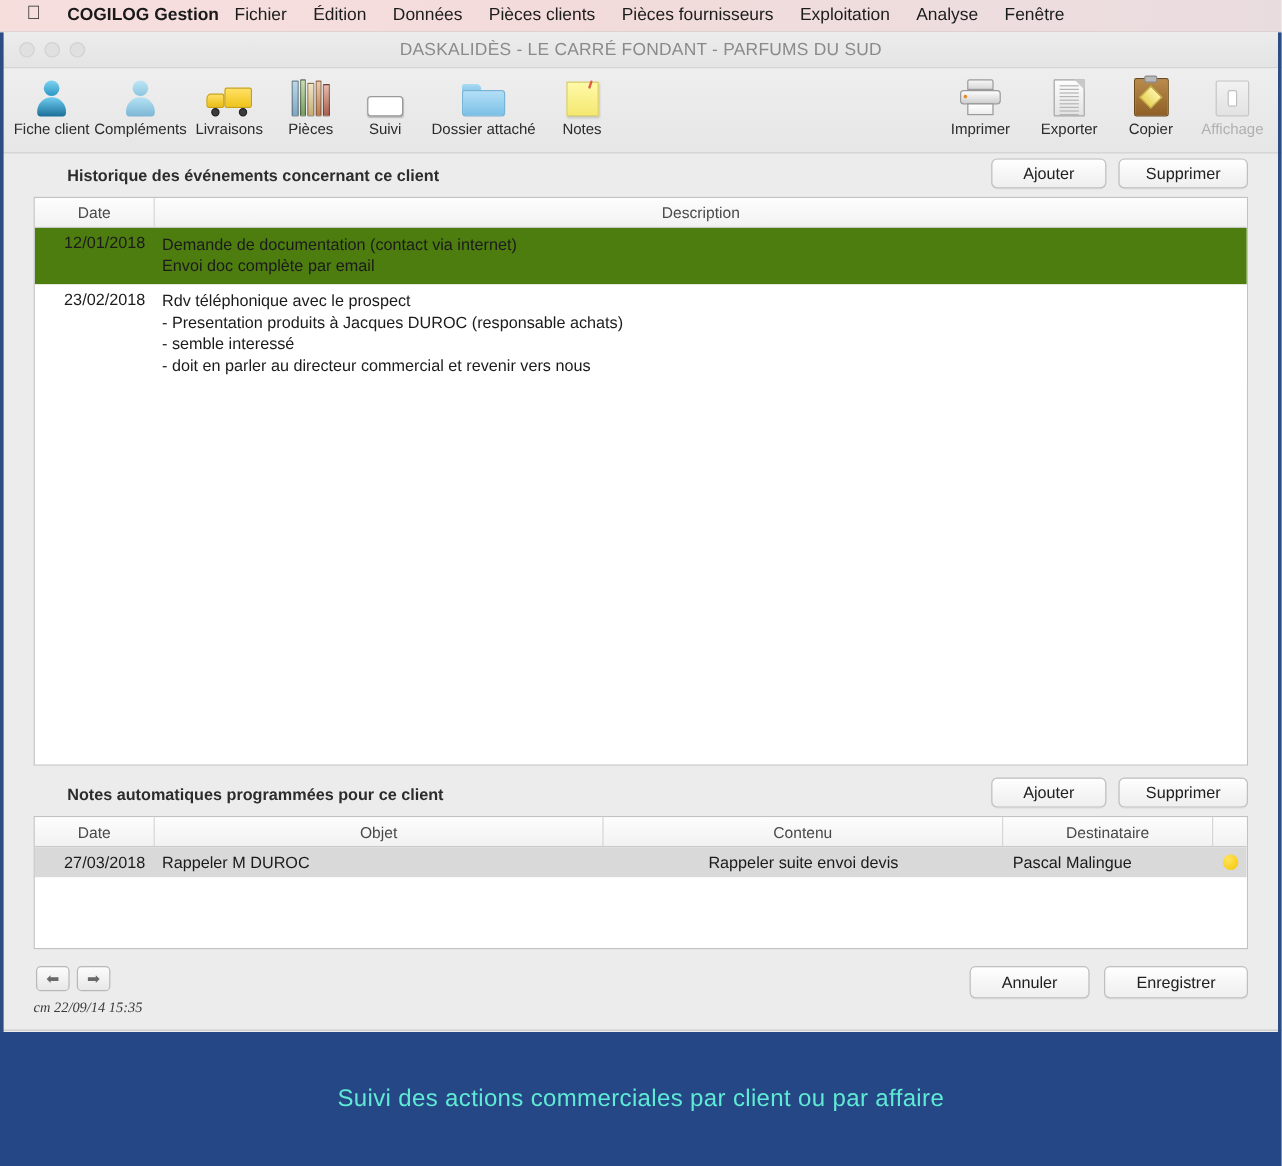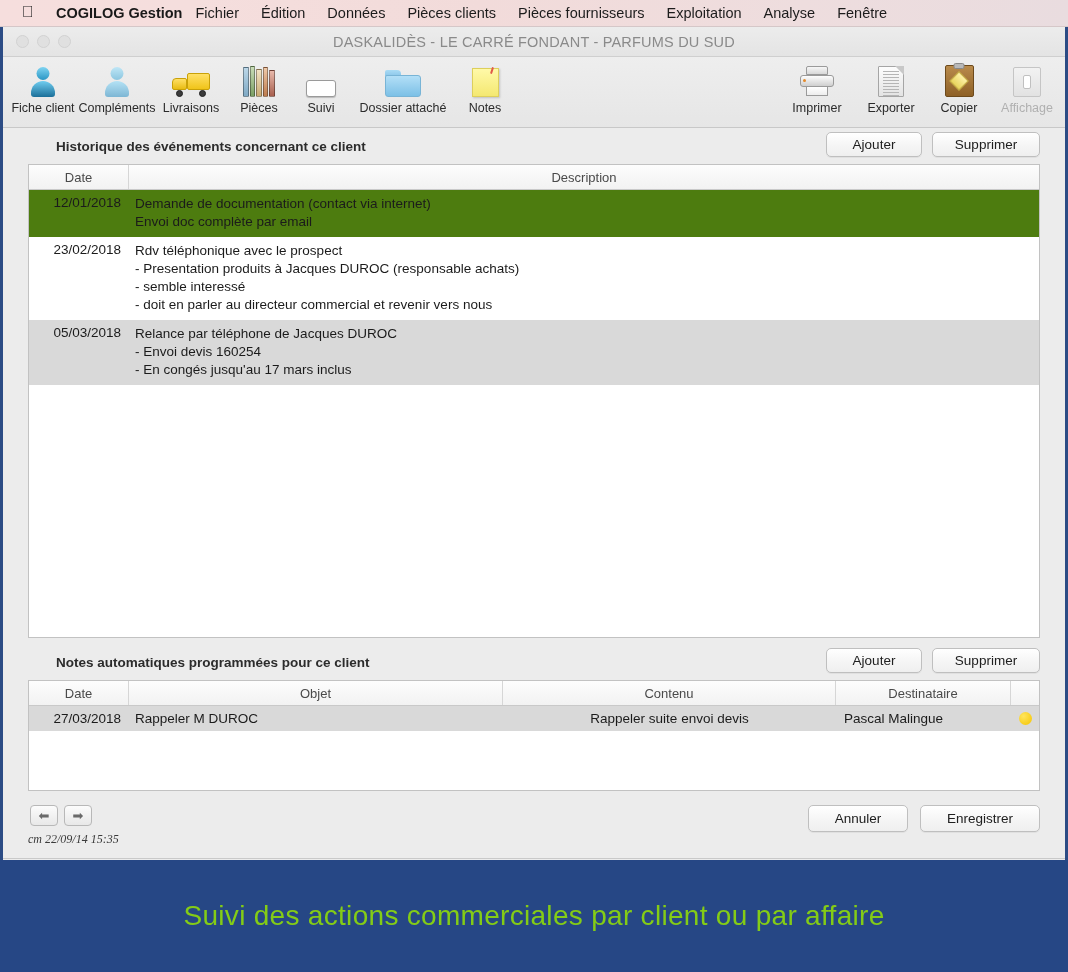--- a/index.html
+++ b/index.html
@@ -360,21 +360,21 @@
   }
 
   
   .banner {
     position: absolute; top: 860px; left: 0;
     width: 1068px; height: 112px;
     background: #264785;
     display: flex; align-items: center; justify-content: center;
   }
   .banner-text {
-    color: #84cc16; font-size: 28px;
+    color: #5eead4; font-size: 20px;
     font-family: "Liberation Sans", sans-serif;
     letter-spacing: .3px;
   }
   .edge-left, .edge-right {
     position: absolute; top: 27px; width: 3px; height: 833px;
     background: #2c4c85;
   }
   .edge-left { left: 0; }
   .edge-right { right: 0; }
 </style>
@@ -565,28 +565,20 @@
         <div class="hrow" style="background:#ffffff">
           <div class="cdate">23/02/2018</div>
           <div class="cdesc">
             <div>Rdv téléphonique avec le prospect</div>
             <div>- Presentation produits à Jacques DUROC (responsable achats)</div>
             <div>- semble interessé</div>
             <div>- doit en parler au directeur commercial et revenir vers nous</div>
           </div>
         </div>
 
-        <div class="hrow" style="background:#d9d9d9">
-          <div class="cdate">05/03/2018</div>
-          <div class="cdesc">
-            <div>Relance par téléphone de Jacques DUROC</div>
-            <div>- Envoi devis 160254</div>
-            <div>- En congés jusqu'au 17 mars inclus</div>
-          </div>
-        </div>
 
       </div>
     </div>
 
     <div class="section-head" style="margin-top:6px">
       <div class="section-title">Notes automatiques programmées pour ce client</div>
       <div class="head-buttons">
         <button class="btn btn-ajouter">Ajouter</button>
         <button class="btn btn-supprimer">Supprimer</button>
       </div>

